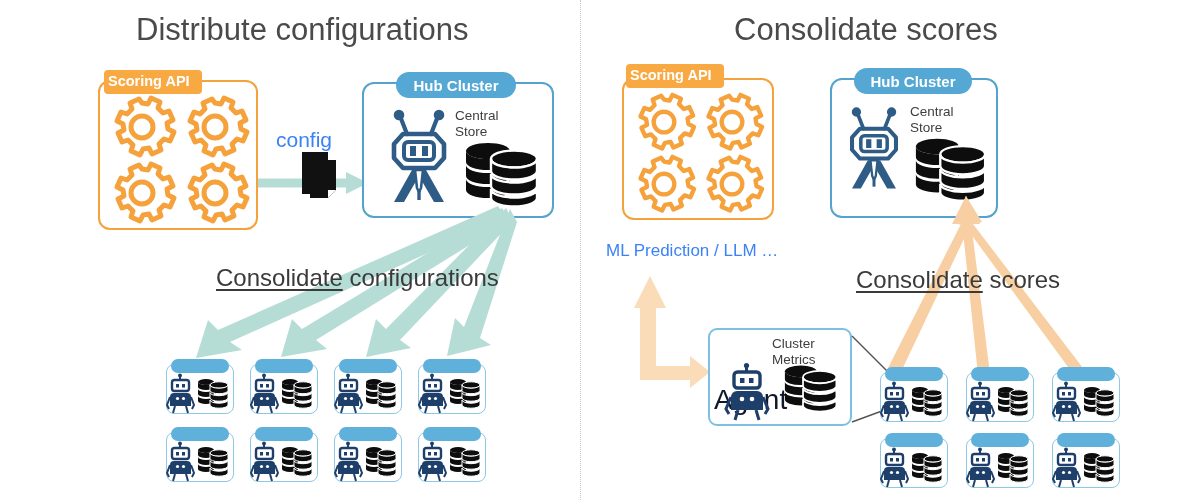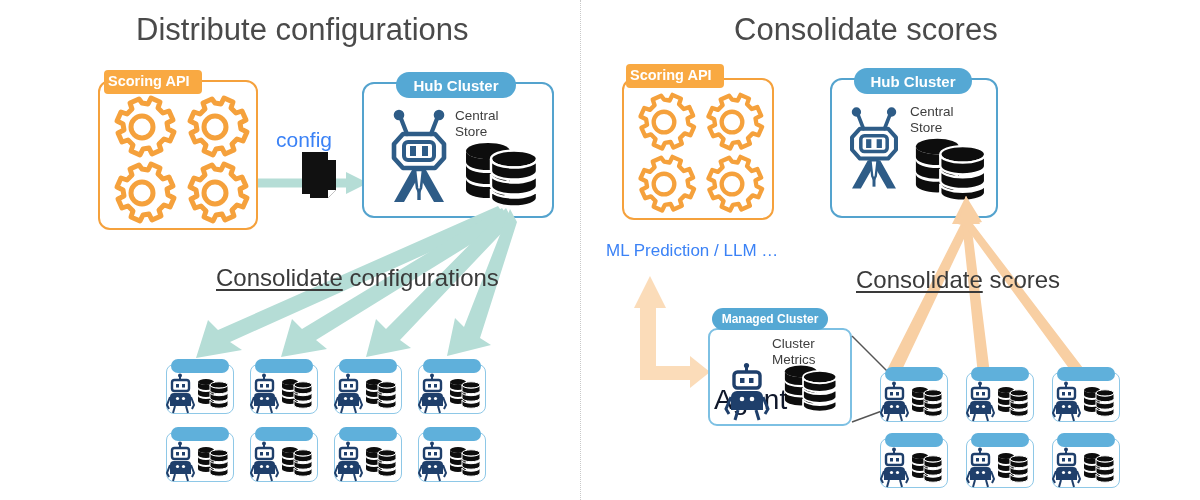--- a/index.html
+++ b/index.html
@@ -366,21 +366,20 @@
     <path d="M18,34 L18,112 L62,112 L62,120 L0,120 L0,34 Z" fill="none"></path>
     <g fill="#fbdcb9">
 
       <path d="M6,32 L22,0 L38,32 L28,32 L28,104 L12,104 L12,32 Z"></path>
 
       <path d="M12,90 L62,90 L62,80 L82,96 L62,112 L62,104 L12,104 Z"></path>
     </g>
   </svg>
 
   <div class="box box-blue-thin" style="left:708px;top:328px;width:144px;height:98px;border-width:2px;"></div>
-  <div class="pill-blue" style="left:712px;top:308px;width:116px;height:22px;font-size:12px;">Managed Cluster</div>
 
   <div class="abs cap-big" style="left:714px;top:336px;">Agent</div>
   <div class="cap" style="left:772px;top:336px;width:72px;">Cluster
 Metrics</div>
 
   <svg class="abs" style="left:726px;top:364px;" width="42" height="58" viewBox="0 0 42 58">
     <rect x="19" y="1" width="3" height="7" fill="#1f3f6b"></rect>
     <circle cx="20.5" cy="1.5" r="2.6" fill="#1f3f6b"></circle>
     <rect x="8" y="8" width="26" height="16" rx="3.5" fill="none" stroke="#1f3f6b" stroke-width="3.4"></rect>
     <rect x="14" y="14" width="4.5" height="5" fill="#1f3f6b"></rect>

